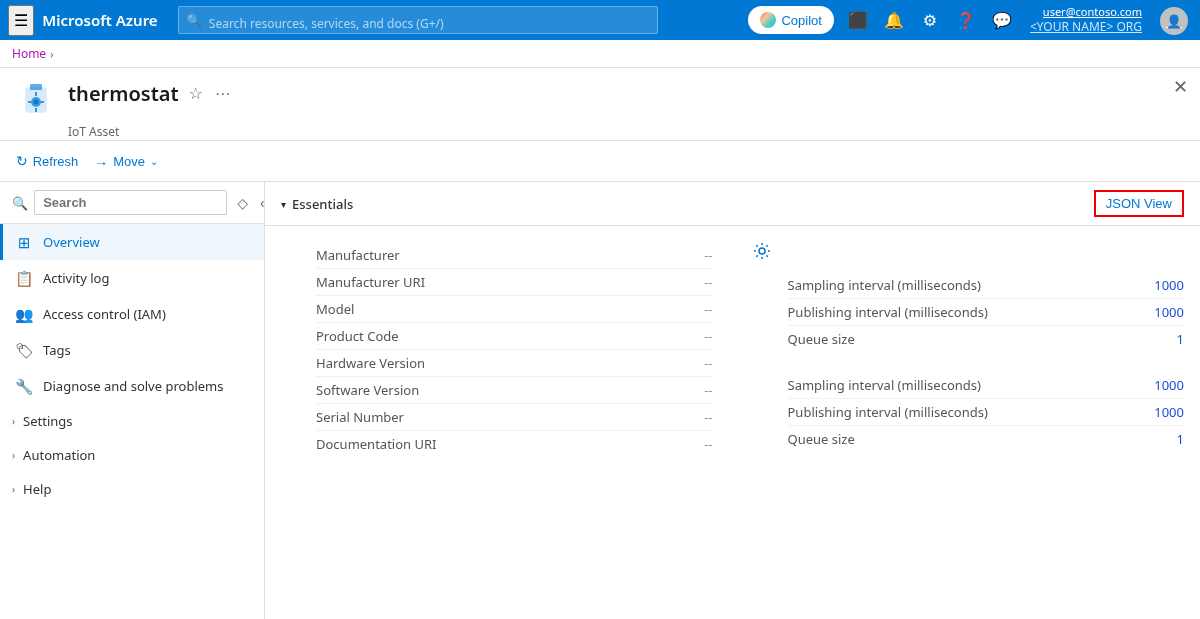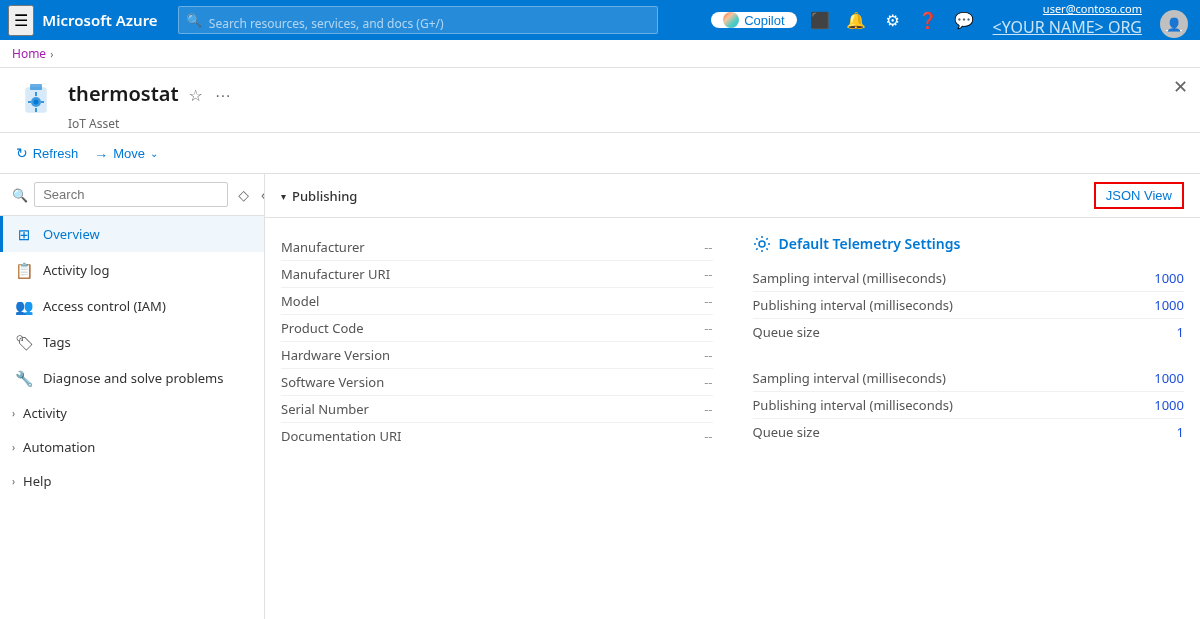--- a/index.html
+++ b/index.html
@@ -26,21 +26,21 @@
       border-radius: 2px;
       display: flex;
       align-items: center;
       padding: 0 8px;
       color: rgba(255,255,255,0.8);
       font-size: 12px;
       gap: 6px;
     }
     .nav-search-icon { font-size: 13px; opacity: 0.8; }
     .nav-copilot-btn {
-      height: 16px;
+      height: 28px;
       background: white;
       border: none;
       border-radius: 14px;
       display: flex;
       align-items: center;
       gap: 5px;
       padding: 0 12px;
       font-size: 13px;
       font-weight: 500;
       cursor: pointer;
@@ -112,32 +112,32 @@
     .resource-icon {
       width: 40px; height: 40px;
       display: flex; align-items: center; justify-content: center;
     }
     .iot-icon {
       width: 36px; height: 36px;
     }
     .resource-title-area { flex: 1; }
     .resource-title-row {
       display: flex;
-      align-items: flex-end;
+      align-items: center;
       gap: 8px;
     }
     .resource-title {
       font-size: 20px;
       font-weight: 600;
       color: #1a1a1a;
     }
     .resource-subtitle {
       font-size: 12px;
       color: #666;
-      margin-top: 8px;
+      margin-top: 16px;
     }
     .star-btn, .ellipsis-btn {
       background: none; border: none; cursor: pointer;
       color: #666; font-size: 16px; padding: 2px;
     }
     .close-btn {
       position: absolute; right: 12px; top: 8px;
       background: none; border: none; cursor: pointer;
       font-size: 18px; color: #666;
     }
@@ -181,20 +181,21 @@
       align-items: center;
       gap: 6px;
     }
     .sidebar-search-input {
       flex: 1;
       border: 1px solid #ccc;
       border-radius: 2px;
       padding: 4px 8px;
       font-size: 13px;
       outline: none;
+      font-weight: bold;
     }
     .sidebar-search-actions {
       display: flex; gap: 4px;
     }
     .sidebar-icon-btn {
       background: none; border: none; cursor: pointer;
       color: #666; font-size: 14px; padding: 2px 4px;
     }
     .sidebar-item {
       display: flex;
@@ -274,20 +275,21 @@
       color: #0078d4;
       margin-bottom: 12px;
     }
     .essentials-row {
       display: flex;
       justify-content: space-between;
       align-items: flex-end;
       padding: 4px 0;
       border-bottom: 1px solid #f0f0f0;
       font-size: 13px;
+      margin-left: 35px;
     }
     .essentials-row:last-child { border-bottom: none; }
     .row-label { color: #555; }
     .row-value { color: #1d4ed8; font-weight: 400; }
     .row-value.dash { color: #999; }
 
     .sub-section {
       margin-top: 20px;
     }
   </style>
@@ -308,21 +310,21 @@
   <div class="nav-icons">
     <button class="nav-icon-btn" title="Cloud Shell">⬛</button>
     <button class="nav-icon-btn" title="Notifications">🔔</button>
     <button class="nav-icon-btn" title="Settings">⚙</button>
     <button class="nav-icon-btn" title="Help">❓</button>
     <button class="nav-icon-btn" title="Feedback">💬</button>
   </div>
   <div class="nav-user">
     <div class="nav-user-text">
       <div style="font-size:11px;">user@contoso.com</div>
-      <div style="font-size:16px; opacity:0.8;">&lt;YOUR NAME&gt; ORG</div>
+      <div style="font-size:12px; opacity:0.8;">&lt;YOUR NAME&gt; ORG</div>
     </div>
     <div class="nav-avatar">👤</div>
   </div>
 </div>
 
 <div class="breadcrumb">
   <a href="#" style="color:#a21caf; text-decoration:none;">Home</a>
   <span class="breadcrumb-separator">›</span>
 </div>
 
@@ -391,38 +393,38 @@
       <span class="sidebar-item-icon">🏷</span>
       <span>Tags</span>
     </div>
     <div class="sidebar-item">
       <span class="sidebar-item-icon">🔧</span>
       <span>Diagnose and solve problems</span>
     </div>
 
     <div class="sidebar-group">
       <span class="sidebar-group-chevron">›</span>
-      <span>Activity</span>
+      <span>Settings</span>
     </div>
     <div class="sidebar-group">
       <span class="sidebar-group-chevron">›</span>
       <span>Automation</span>
     </div>
     <div class="sidebar-group">
       <span class="sidebar-group-chevron">›</span>
       <span>Help</span>
     </div>
   </div>
 
   <div class="content-area">
 
     <div class="essentials-header">
       <div class="essentials-left">
         <span class="essentials-chevron">▾</span>
-        <span>Publishing</span>
+        <span>Essentials</span>
       </div>
       <button class="json-view-btn">JSON View</button>
     </div>
 
     <div class="essentials-content">
 
       <div class="essentials-column">
 
         <div id="additional-config-rows">
             <div class="essentials-row">
@@ -460,21 +462,20 @@
           </div>
       </div>
 
       <div class="essentials-column">
 
         <div class="essentials-section-title">
           <svg width="18" height="18" viewBox="0 0 18 18">
             <circle cx="9" cy="9" r="3" fill="none" stroke="#0078d4" stroke-width="1.5"></circle>
             <path d="M9 1v2M9 15v2M1 9h2M15 9h2M3.22 3.22l1.41 1.41M13.37 13.37l1.41 1.41M3.22 14.78l1.41-1.41M13.37 4.63l1.41-1.41" stroke="#0078d4" stroke-width="1.5"></path>
           </svg>
-          <span>Default Telemetry Settings</span>
         </div>
 
         <div id="telemetry-rows">
             <div class="essentials-row">
       <span class="row-label">Sampling interval (milliseconds)</span>
       <span class="row-value">1000</span>
     </div>
             <div class="essentials-row">
       <span class="row-label">Publishing interval (milliseconds)</span>
       <span class="row-value">1000</span>

